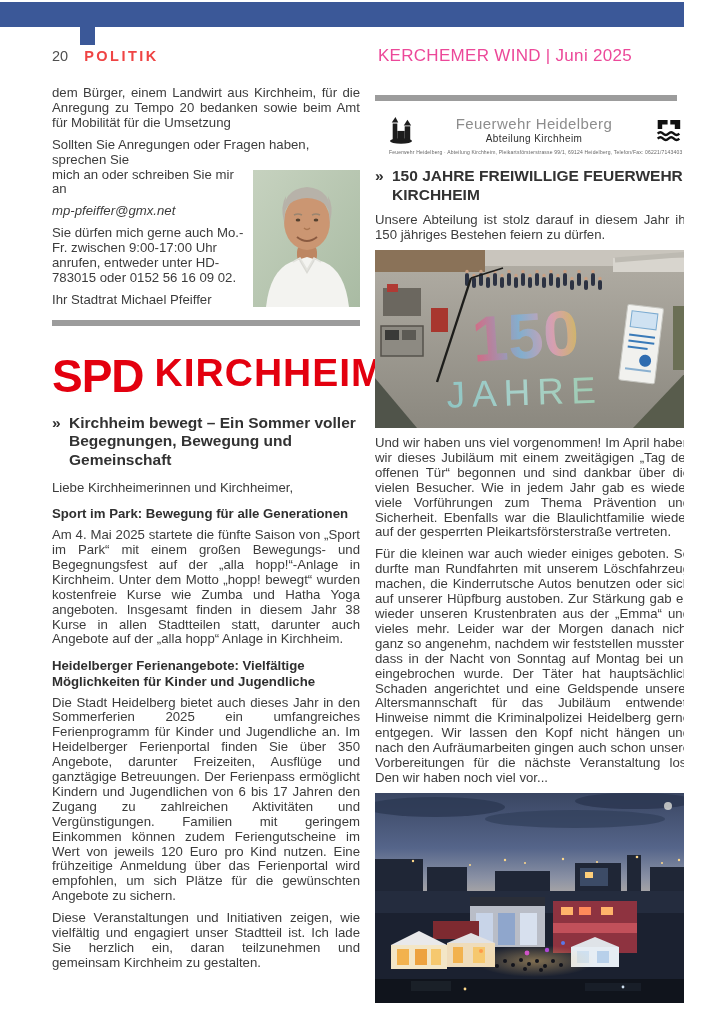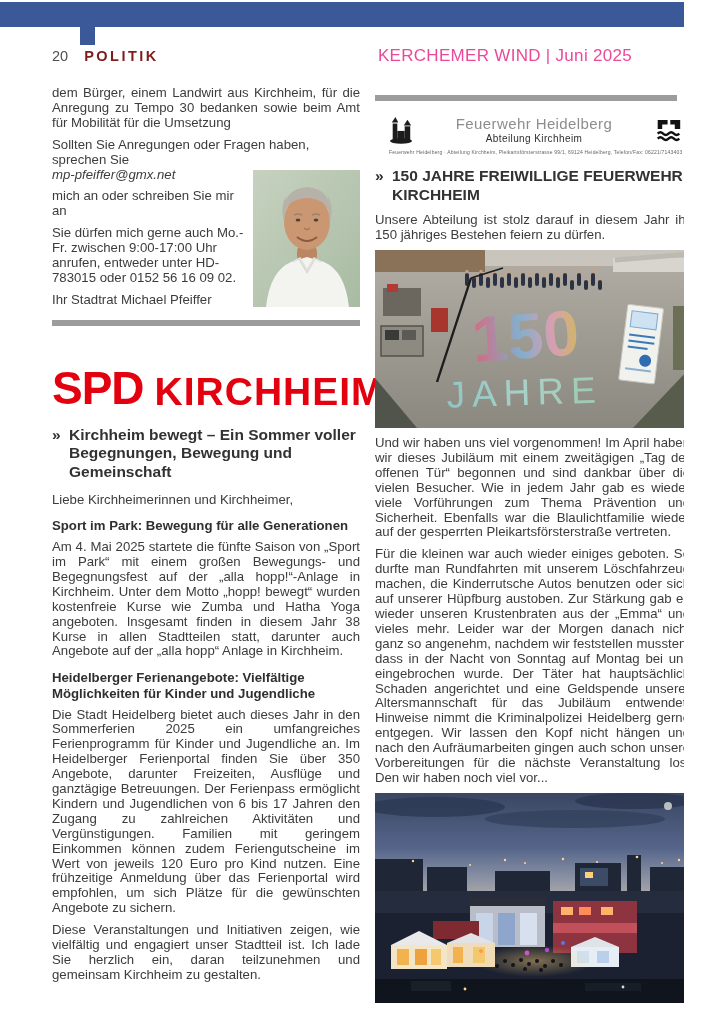--- a/index.html
+++ b/index.html
@@ -2,38 +2,38 @@
 <html lang="de"><head>
 <meta charset="utf-8">
 <style>
   html,body{margin:0;padding:0;background:#ffffff;}
   .page{position:relative;width:684px;height:1024px;background:#ffffff;overflow:hidden;
         font-family:"Liberation Sans",sans-serif;color:#3c3c3c;}
   .topbar{position:absolute;top:2px;left:0;width:728px;height:25px;background:#3B5898;}
   .toptab{position:absolute;top:27px;left:80px;width:15px;height:18px;background:#3B5898;}
   .pagehead{position:absolute;top:46px;left:52px;right:52px;display:flex;align-items:baseline;}
   .pnum{font-size:14.5px;color:#4f4f4f;font-weight:400;}
-  .psec{font-size:14.5px;color:#7f1d1d;font-weight:700;letter-spacing:2.5px;margin-left:16px;}
+  .psec{font-size:14.5px;color:#ef4444;font-weight:700;letter-spacing:2.5px;margin-left:16px;}
   .pissue{margin-left:auto;font-size:17px;color:#ec4899;letter-spacing:.3px;}
   .cols{position:absolute;top:86px;left:52px;display:flex;gap:15px;}
   .col{display:block;}
   .col.left{width:308px;}
   .col.right{width:315px;}
   p.body{font-size:13.2px;line-height:14.9px;margin:0 0 7px 0;text-align:justify;
          hyphens:auto;-webkit-hyphens:auto;}
   p.nj{text-align:left;}
   .email{font-style:italic;margin:4px 0 6px 0;text-align:left;}
   .sig{margin-top:14px;text-align:left;}
   .wraparea{overflow:visible;}
   .portrait{float:right;margin:2px 0 4px 9px;width:107px;height:137px;}
   .portrait svg{display:block;width:107px;height:137px;}
   .clear{clear:both;}
   .divider{height:6px;background:#9c9c9c;margin-top:5px;}
   .rdiv{margin-top:9px;margin-bottom:10px;width:302px;}
-  .spdlogo{margin-top:39px;display:flex;align-items:flex-end;}
+  .spdlogo{margin-top:27px;display:flex;align-items:flex-start;}
   .spd1{color:#E3000F;font-weight:900;font-size:46px;letter-spacing:-1px;line-height:1;}
   .spd2{color:#E3000F;font-weight:700;font-size:39px;letter-spacing:1px;margin-left:11px;line-height:1;}
   h2.title{display:grid;grid-template-columns:17px 1fr;font-size:15.5px;font-weight:700;
            color:#323232;line-height:18.6px;margin:15px 0 11px 0;}
   h2.rtitle{margin:12px 0 9px 0;}
   h3.subhead{font-size:13.2px;font-weight:700;color:#2f2f2f;line-height:15.6px;margin:11px 0 6px 0;}
   .letterhead{background:#fff;}
   .lh-row{display:flex;align-items:center;padding:4px 8px 2px 14px;}
   .lh-text{flex:1;text-align:center;}
   .lh1{font-size:15px;color:#8d8d8d;letter-spacing:.4px;}
@@ -54,21 +54,21 @@
 
   <header class="pagehead">
     <span class="pnum">20</span>
     <span class="psec">POLITIK</span>
     <span class="pissue">KERCHEMER WIND | Juni 2025</span>
   </header>
 
   <main class="cols">
 
     <section class="col left">
-      <p class="body">dem Bürger, einem Landwirt aus Kirchheim, für die Anregung zu Tempo 30 bedanken sowie beim Amt für Mobilität für die Umsetzung</p>
+      <p class="body">dem Bürger, einem Landwirt aus Kirchheim, für die Anregung zu Tempo 20 bedanken sowie beim Amt für Mobilität für die Umsetzung</p>
       <p class="body nj" style="margin-bottom:0;">Sollten Sie Anregungen oder Fragen haben, sprechen Sie</p>
 
       <div class="wraparea">
         <figure class="portrait">
           <svg viewBox="0 0 107 137">
             <defs>
               <linearGradient id="pgbg" x1="0" y1="0" x2="1" y2="1">
                 <stop offset="0" stop-color="#c6d2bf"></stop>
                   <stop offset="1" stop-color="#a9bba3"></stop>
               </linearGradient>
@@ -83,22 +83,22 @@
             <path d="M31 52 Q27 36 33 26 L31 56 Z" fill="#b7b2a9"></path>
             <path d="M77 52 Q81 36 75 26 L77 56 Z" fill="#b7b2a9"></path>
             <ellipse cx="45" cy="50" rx="2.3" ry="1.5" fill="#54412f"></ellipse>
             <ellipse cx="63" cy="50" rx="2.3" ry="1.5" fill="#54412f"></ellipse>
             <path d="M41 45 Q45 43 49 45" stroke="#9a8570" stroke-width="1.5" fill="none"></path>
             <path d="M59 45 Q63 43 67 45" stroke="#9a8570" stroke-width="1.5" fill="none"></path>
             <path d="M51 58 Q54 61 57 58" stroke="#a9744f" stroke-width="1.4" fill="none"></path>
             <path d="M44 67 Q54 75 64 67" stroke="#8a5a40" stroke-width="2" fill="none"></path>
           </svg>
         </figure>
+        <p class="body nj">mich an oder schreiben Sie mir an</p>
         <p class="body email">mp-pfeiffer@gmx.net</p>
-        <p class="body nj">mich an oder schreiben Sie mir an</p>
         <p class="body nj">Sie dürfen mich gerne auch Mo.-Fr. zwischen 9:00-17:00 Uhr anrufen, entweder unter HD-783015 oder 0152 56 16 09 02.</p>
         <p class="body sig">Ihr Stadtrat Michael Pfeiffer</p>
         <div class="clear"></div>
       </div>
 
       <div class="divider"></div>
 
       <div class="spdlogo">
         <span class="spd1">SPD</span>
         <span class="spd2">KIRCHHEIM</span>

